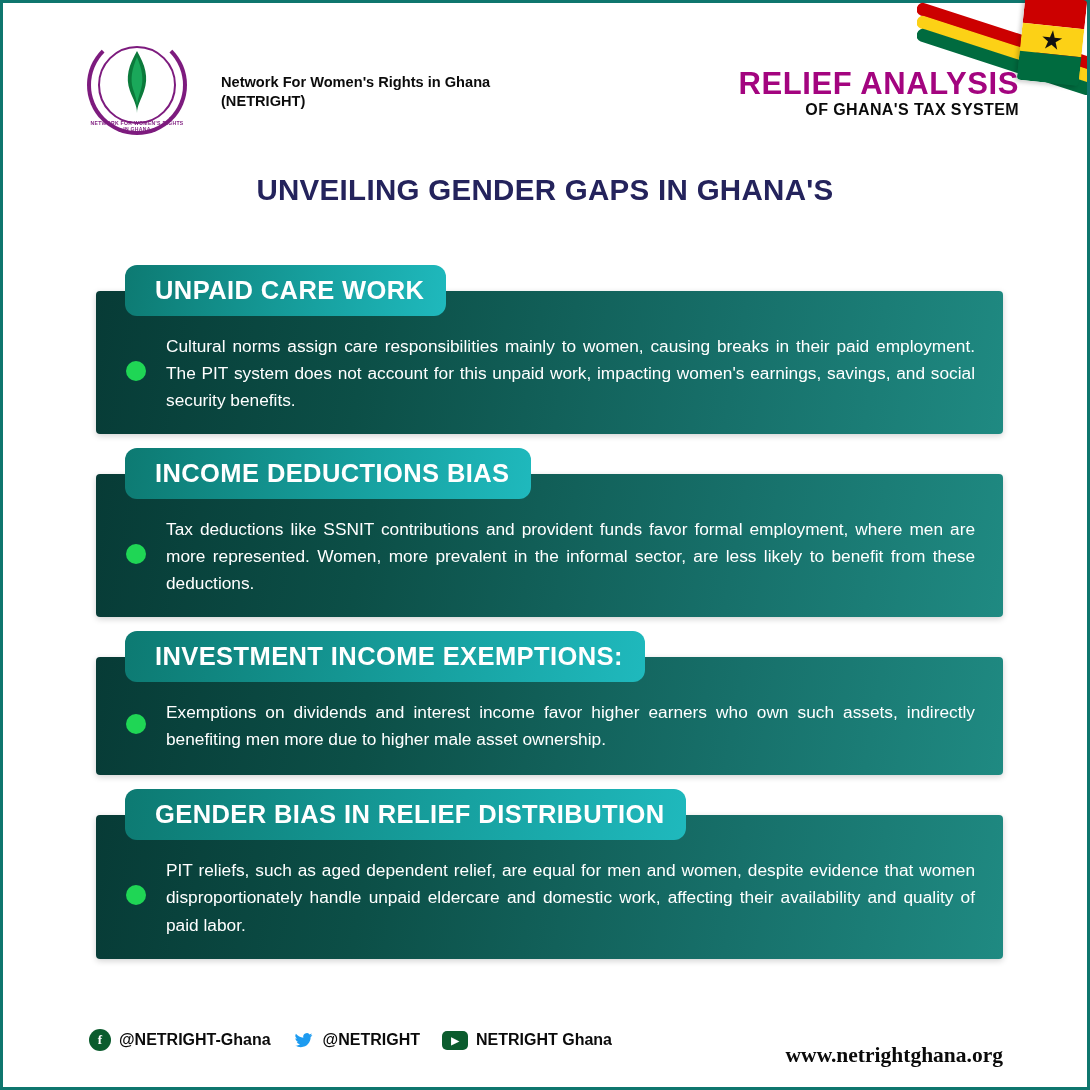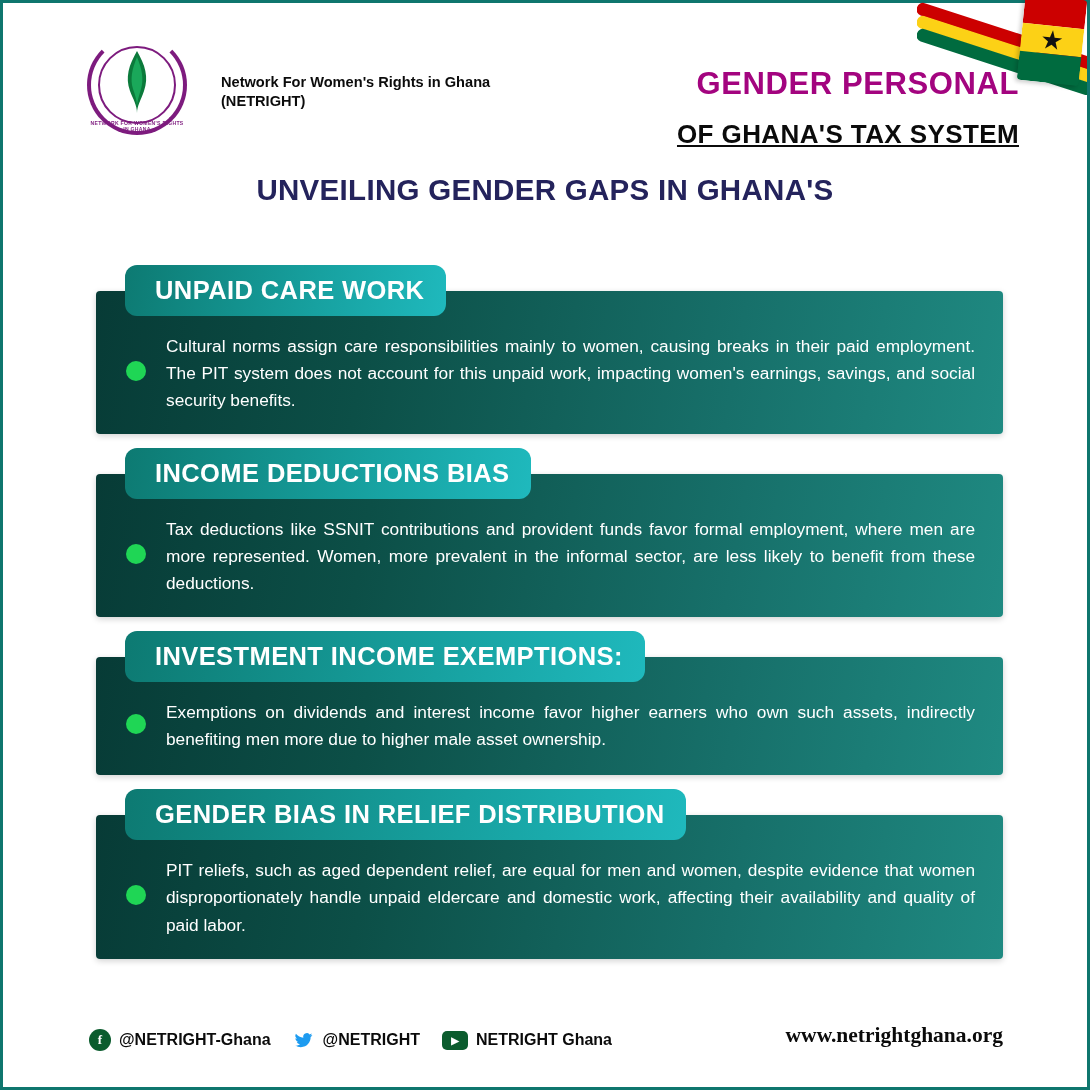--- a/index.html
+++ b/index.html
@@ -94,22 +94,22 @@
   }
   .title-block {
     position: absolute; right: 68px; top: 38px;
     text-align: right;
   }
   .ga-main {
     font-size: 31px; font-weight: bold; color: #a3047f;
     letter-spacing: .6px; line-height: 1.1;
   }
   .ga-sub {
-    font-size: 26px; font-weight: bold; color: #0b0b0b;
-    letter-spacing: .4px; margin-top: 18px; text-decoration: underline;
+    font-size: 16px; font-weight: bold; color: #0b0b0b;
+    letter-spacing: .4px; margin-top: 0;
   }
 
   
   .main-heading {
     position: absolute; top: 168px; left: 0; width: 100%;
     text-align: center;
     font-size: 29.5px; font-weight: bold; color: #24235c;
     line-height: 1.3; letter-spacing: .3px;
   }
 
@@ -172,21 +172,21 @@
     flex: 0 0 auto;
   }
   .sicon.fb { background: #0b5c2e; font-family: "Liberation Serif", serif; }
   .sicon.tw { background: #ffffff; color: #1d9bf0; font-size: 19px; }
   .sicon.yt {
     background: #0b5c2e; border-radius: 5px; width: 26px; height: 19px;
     font-size: 10px;
   }
   .slabel { font-size: 16px; font-weight: bold; color: #0b0b0b; }
   .website {
-    position: absolute; right: 84px; top: 0;
+    position: absolute; right: 84px; top: 20px;
     font-size: 21.5px; font-weight: bold; color: #0b0b0b;
     font-family: "Liberation Serif", serif;
   }
 </style>
 </head>
 <body>
 
 <div class="page">
 
   <div class="flag-wrap">
@@ -215,21 +215,21 @@
         <div class="lt">NETWORK FOR WOMEN'S RIGHTS IN GHANA</div>
       </div>
     </div>
 
     <div class="org-name">
       <div>Network For Women's Rights in Ghana</div>
       <div>(NETRIGHT)</div>
     </div>
 
     <div class="title-block">
-      <div class="ga-main">GENDER PERSONAL</div>
+      <div class="ga-main">RELIEF ANALYSIS</div>
       <div class="ga-sub">OF GHANA'S TAX SYSTEM</div>
     </div>
   </div>
 
   <div class="main-heading">
     <div>UNVEILING GENDER GAPS IN GHANA'S</div>
   </div>
 
   <div class="cards">
 

